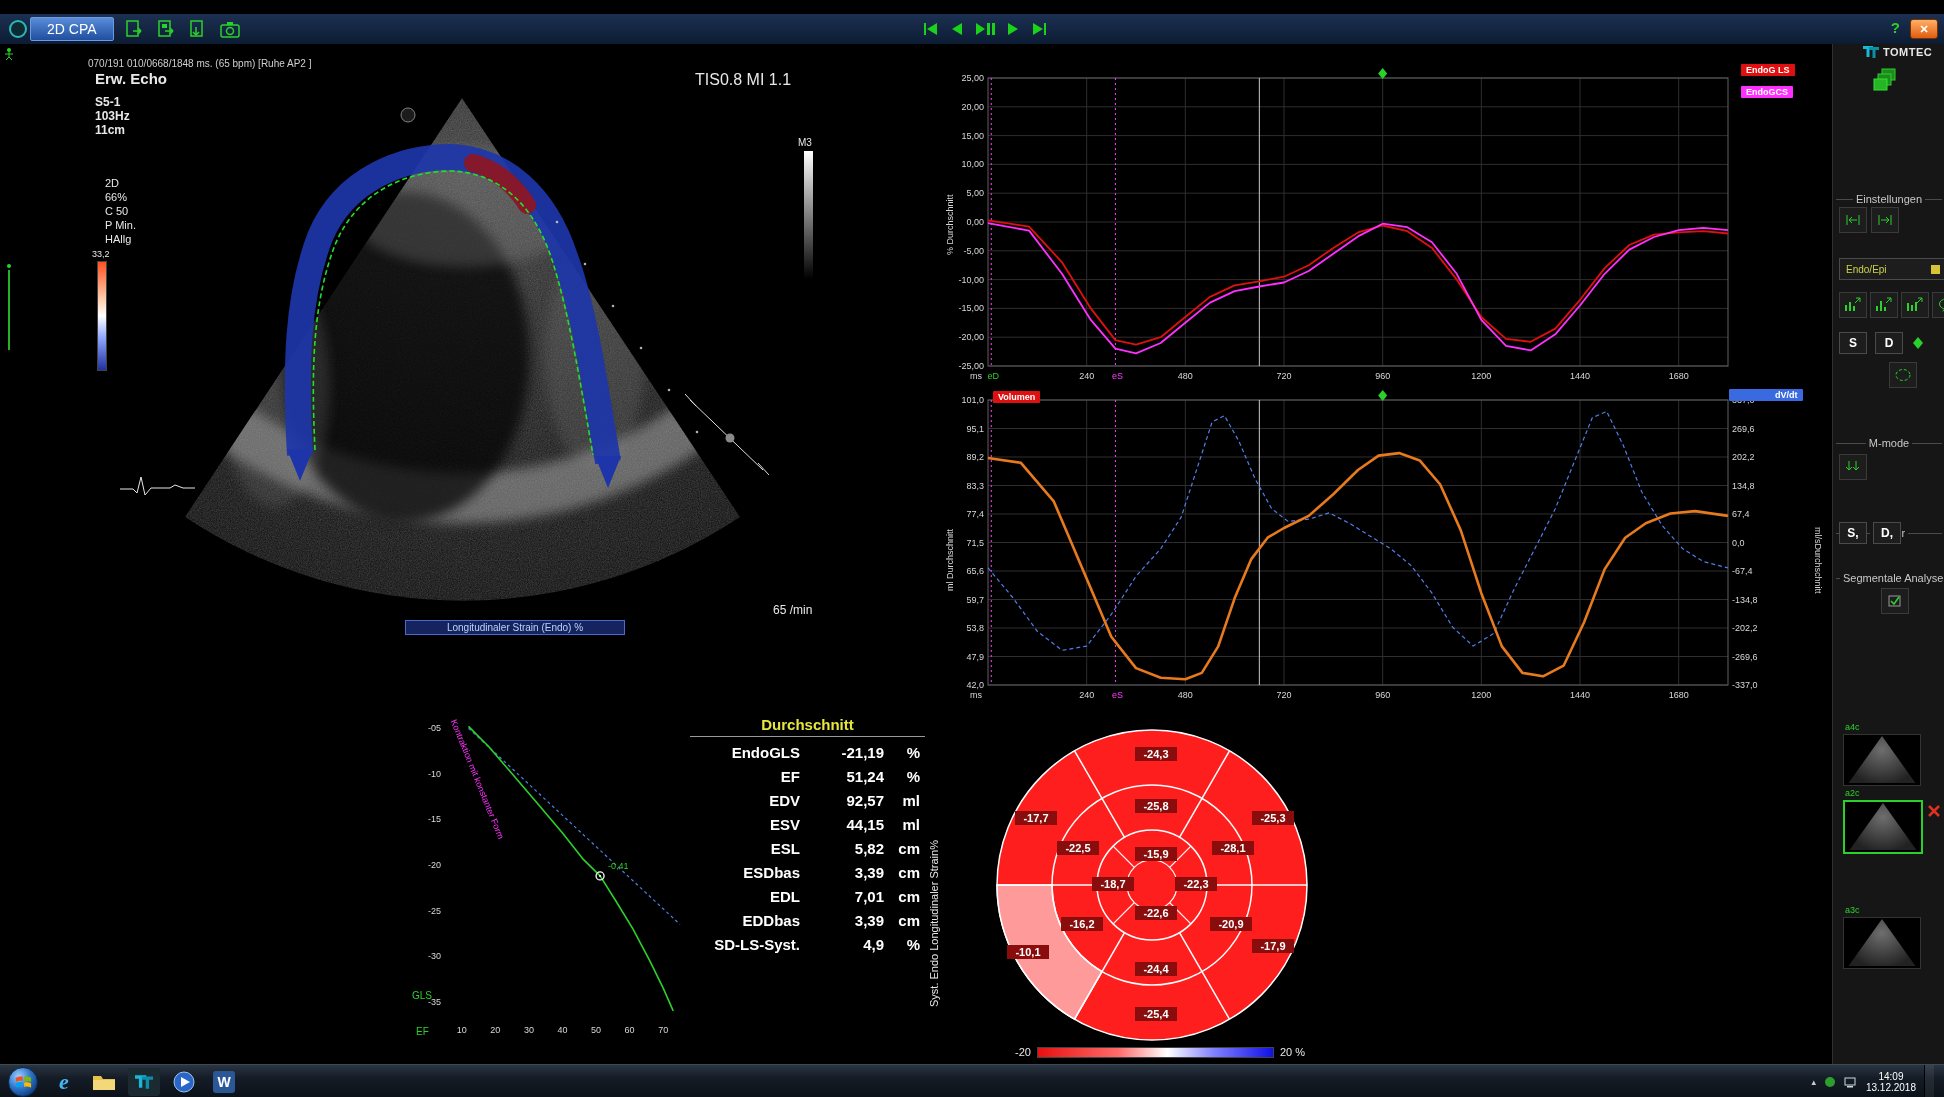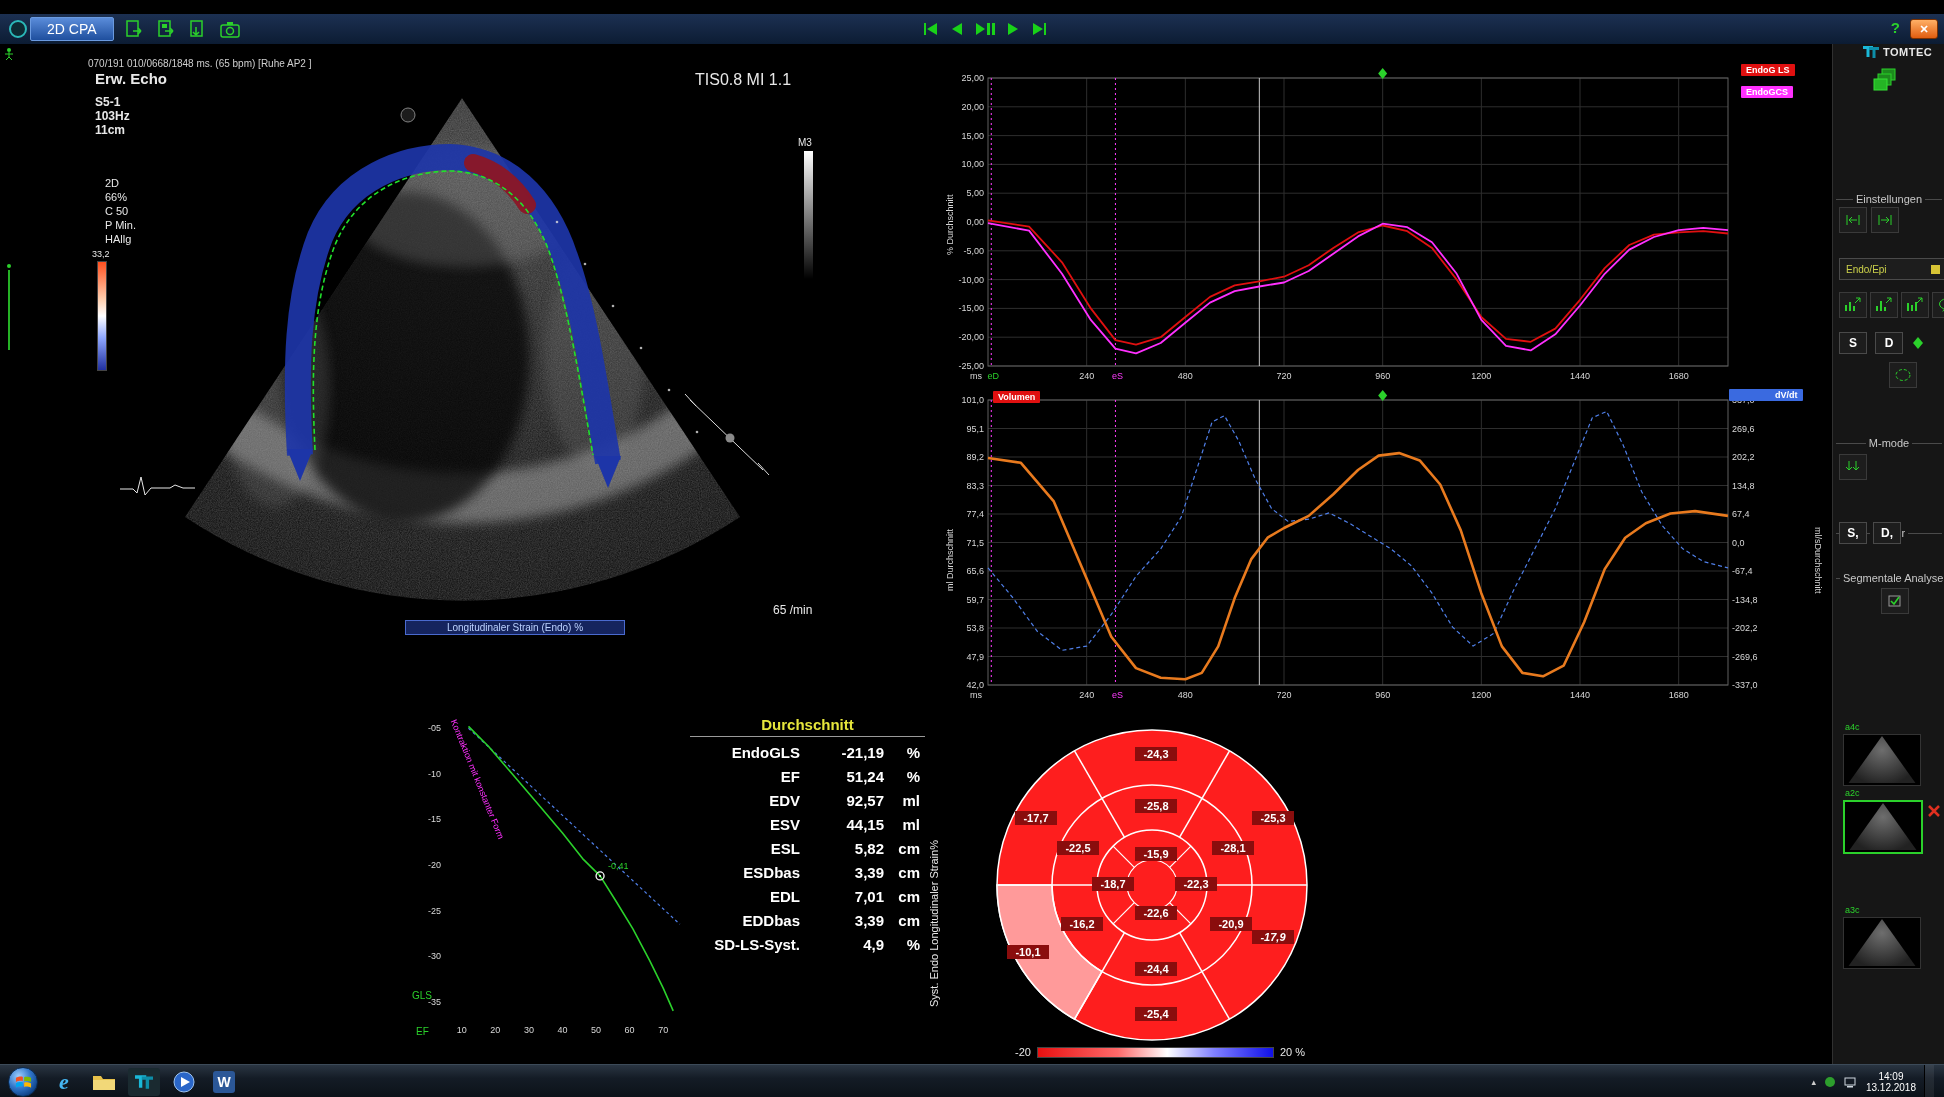--- a/index.html
+++ b/index.html
@@ -465,21 +465,21 @@
         <div class="chip" style="left: 72px; top: 119px;">-22,5</div>
         <div class="chip" style="left: 227px; top: 119px;">-28,1</div>
         <div class="chip" style="left: 150px; top: 125px;">-15,9</div>
         <div class="chip" style="left: 107px; top: 155px;">-18,7</div>
         <div class="chip" style="left: 190px; top: 155px;">-22,3</div>
         <div class="chip" style="left: 76px; top: 195px;">-16,2</div>
         <div class="chip" style="left: 150px; top: 184px;">-22,6</div>
         <div class="chip" style="left: 225px; top: 195px;">-20,9</div>
         <div class="chip" style="left: 22px; top: 223px;">-10,1</div>
         <div class="chip" style="left: 150px; top: 240px;">-24,4</div>
-        <div class="chip" style="left: 267px; top: 208px; font-style: italic;">-17,9</div>
+        <div class="chip" style="left: 267px; top: 217px;">-17,9</div>
         <div class="chip" style="left: 150px; top: 285px;">-25,4</div>
       </div>
   </div>
   <div class="abs scalebar" style="left:1015px;top:1046px;width:290px;">
     <span>-20</span>
     <span class="scalegrad"></span>
     <span>20 %</span>
   </div>
 
   <div class="abs sidebar">

